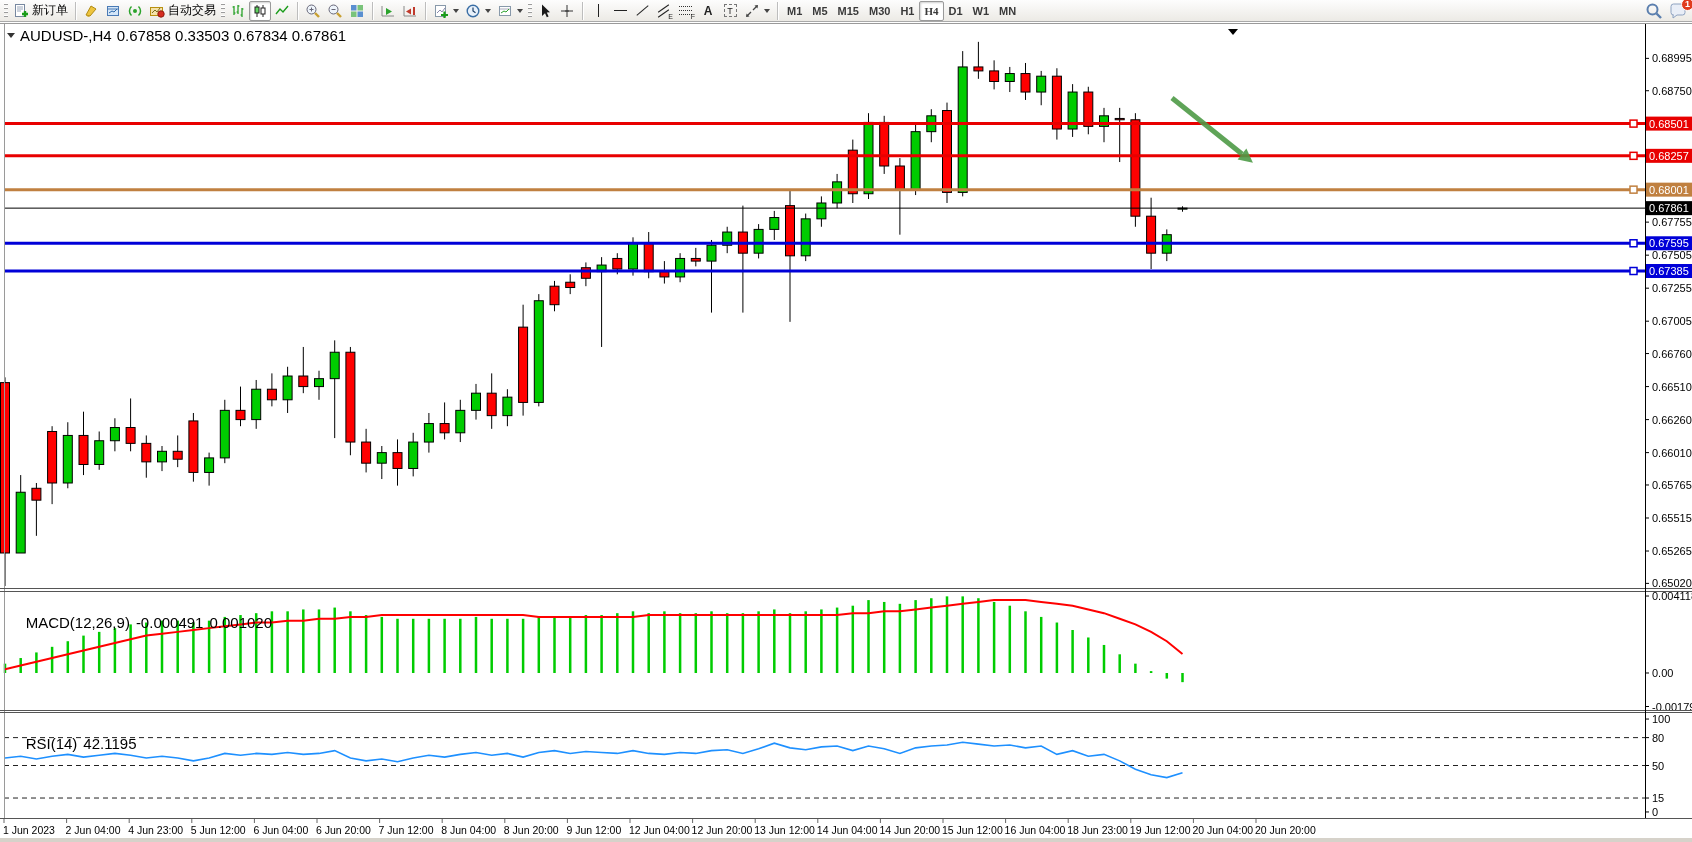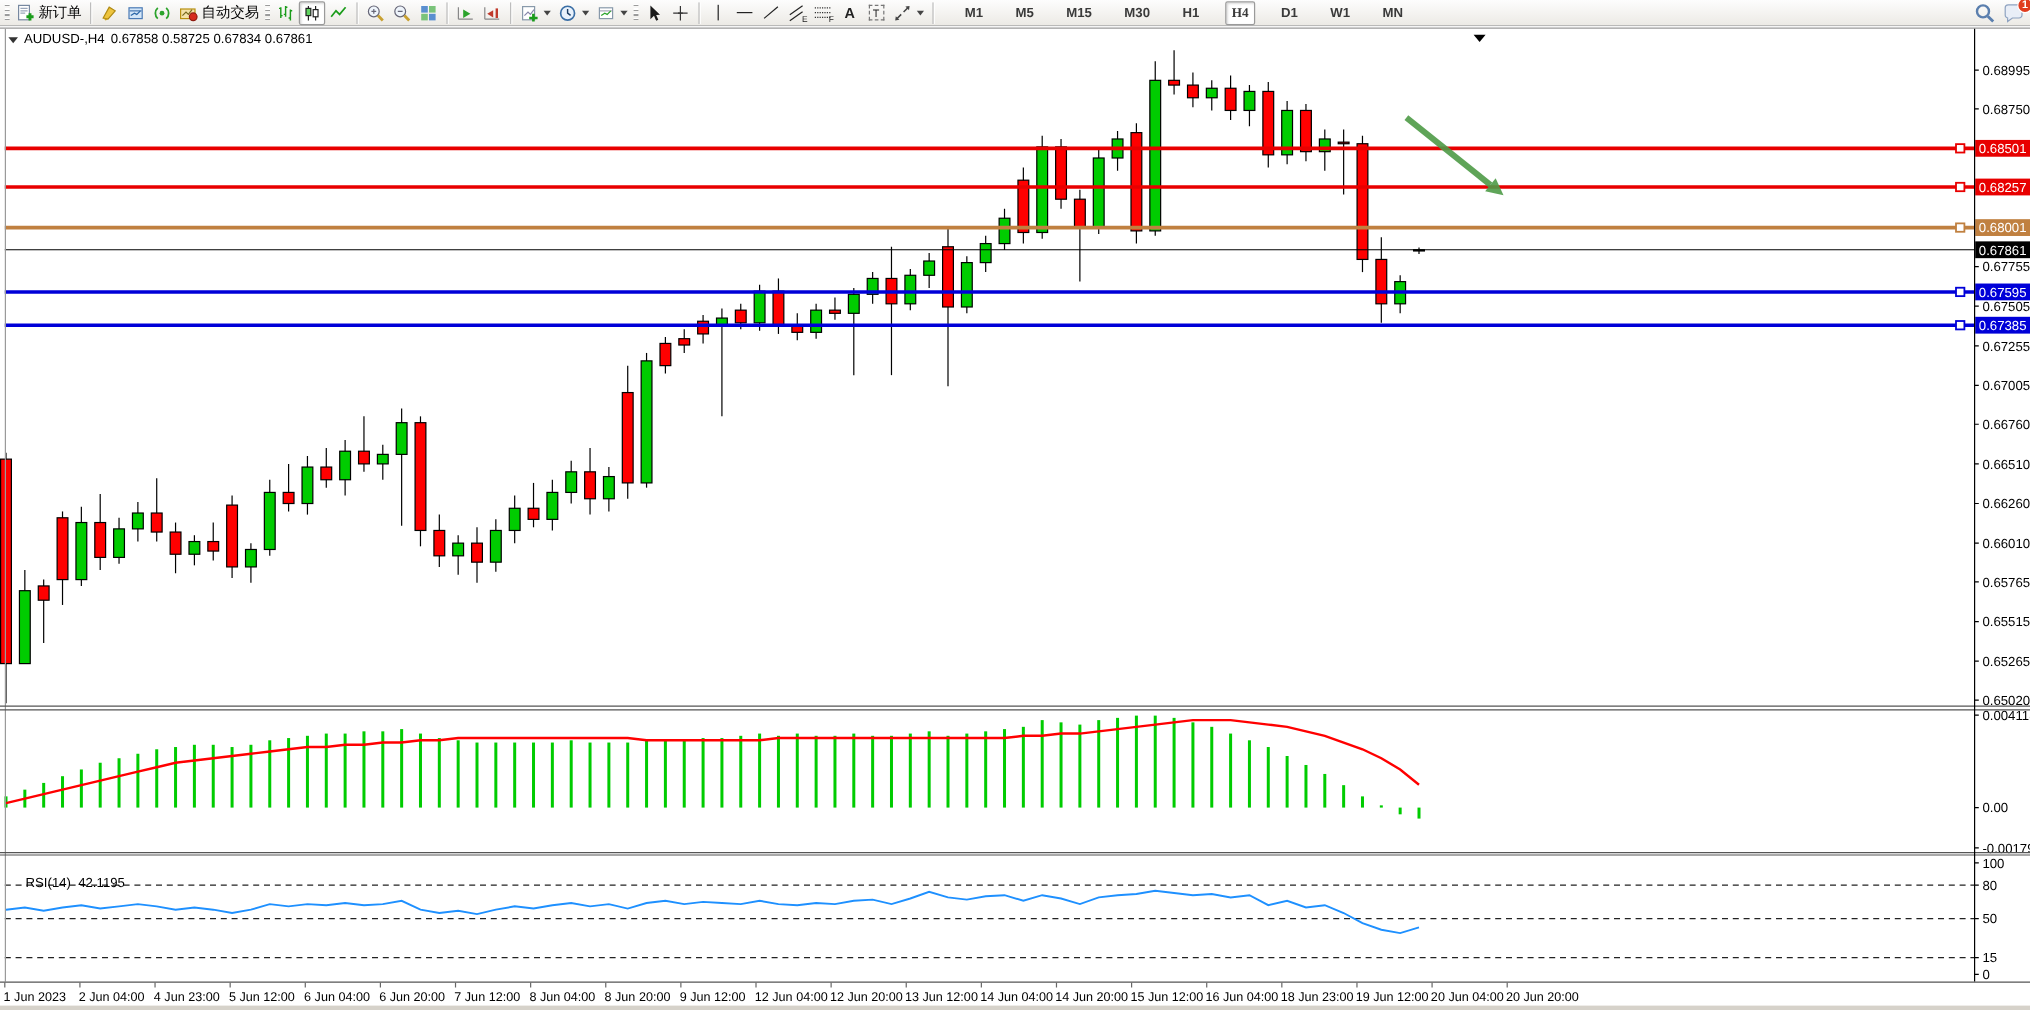--- a/index.html
+++ b/index.html
@@ -9,21 +9,21 @@
   .toolbar { height:22px; width:1692px; display:flex; align-items:center;
     background:linear-gradient(#fdfdfd,#eceae5); border-bottom:1px solid #a9a9a9;
     padding:0 2px; position:relative; }
   .grip { width:4px; height:16px; margin:0 2px;
     background:repeating-linear-gradient(#fff 0 1px,#9b9b9b 1px 2px,transparent 2px 4px); }
   .tb-sep { width:1px; height:18px; background:#bdbdbd; margin:0 4px; box-shadow:1px 0 0 #fff; }
   .tbtn { height:20px; min-width:22px; display:flex; align-items:center; justify-content:center;
     gap:3px; padding:0 2px; border:1px solid transparent; border-radius:2px; cursor:default; }
   .tbtn.active { background:#fff; border:1px solid #9a9a9a; box-shadow:inset 1px 1px 2px #d0d0d0;font-family:Liberation Serif, serif; }
   .tb-label { font-size:12px; color:#000; white-space:nowrap; }
-  .tf { font-size:11px; color:#3a3a3a; padding:0 4px; font-weight:bold;margin-left:17px; }
+  .tf { font-size:11px; color:#3a3a3a; padding:0 4px; font-weight:bold; }
   .ic { display:block; }
   .caret { width:0; height:0; border-left:3px solid transparent; border-right:3px solid transparent;
     border-top:4px solid #444; margin-left:1px; }
   .glyph-v { border-left:1px solid #222; height:13px; width:1px; }
   .glyph-h { border-top:1px solid #222; width:13px; height:1px; }
   .glyph-t { border-top:1px solid #222; width:15px; height:1px; transform:rotate(-40deg); }
   .glyph-ch { position:relative; width:14px; height:12px; }
   .glyph-ch i { position:absolute; left:0; top:3px; border-top:1px solid #222; width:13px; transform:rotate(-35deg); }
   .glyph-ch i+i { top:8px; }
   .glyph-ch em { position:absolute; right:-2px; bottom:-3px; font-style:normal; font-size:7px; color:#222; }
@@ -34,21 +34,21 @@
   .glyph-T { width:13px; height:13px; border:1px dashed #777; font-size:9px; color:#222;
     display:flex; align-items:center; justify-content:center; }
   .spacer { flex:1; }
   .chat-wrap { position:relative; }
   .badge { position:absolute; top:-4px; right:-5px; min-width:13px; height:13px; border-radius:7px;
     background:#e03c1e; color:#fff; font-size:9px; font-weight:bold; display:flex;
     align-items:center; justify-content:center; padding:0 2px; border:1px solid #fff; }
   
   .chart-wrap { position:relative; width:1692px; height:820px; background:#fff; }
   #chart-svg { position:absolute; left:0; top:0; }
-  .pane-label { position:absolute; font-size:11px; color:#000; white-space:pre; z-index:3; }
+  .pane-label { position:absolute; font-size:15px; color:#000; white-space:pre; z-index:3; }
   .pane-label b { font-weight:normal; }
   #main-title { left:7px; top:5px; display:flex; align-items:center; gap:5px; }
   .tri-down { width:0; height:0; border-left:4px solid transparent; border-right:4px solid transparent;
     border-top:5px solid #333; }
   #macd-label { left:9px; top:575px; }
   #rsi-label  { left:9px; top:696px;text-align:center; }
   .vals { margin-left:6px; }
 </style>
 </head>
 <body>
@@ -619,20 +619,23 @@
       <line x1="0" y1="688.5" x2="1692" y2="688.5" stroke="#555" stroke-width="1"></line>
       <line x1="0" y1="690.5" x2="1692" y2="690.5" stroke="#555" stroke-width="1"></line>
       <line x1="0" y1="796.5" x2="1692" y2="796.5" stroke="#555" stroke-width="1"></line>
       <line x1="1645.5" y1="2" x2="1645.5" y2="796" stroke="#000" stroke-width="1"></line>
       <rect x="0" y="816" width="1692" height="4" fill="#d6d2ca"></rect>
     </svg>
 
   <div class="pane-label" id="main-title">
     <span class="tri-down"></span>
     <span>AUDUSD-,H4</span>
-    <span>0.67858 0.58725 0.67834 0.67861</span>
+    <span>0.67858 0.33503 0.67834 0.67861</span>
   </div>
 
+  <div class="pane-label" id="macd-label">
+    <b>MACD(12,26,9)</b><span class="vals">-0.000491</span><span class="vals">0.001020</span>
+  </div>
 
   <div class="pane-label" id="rsi-label">
     <b>RSI(14)</b><span class="vals">42.1195</span>
   </div>
 </div>
 
 </body></html>

